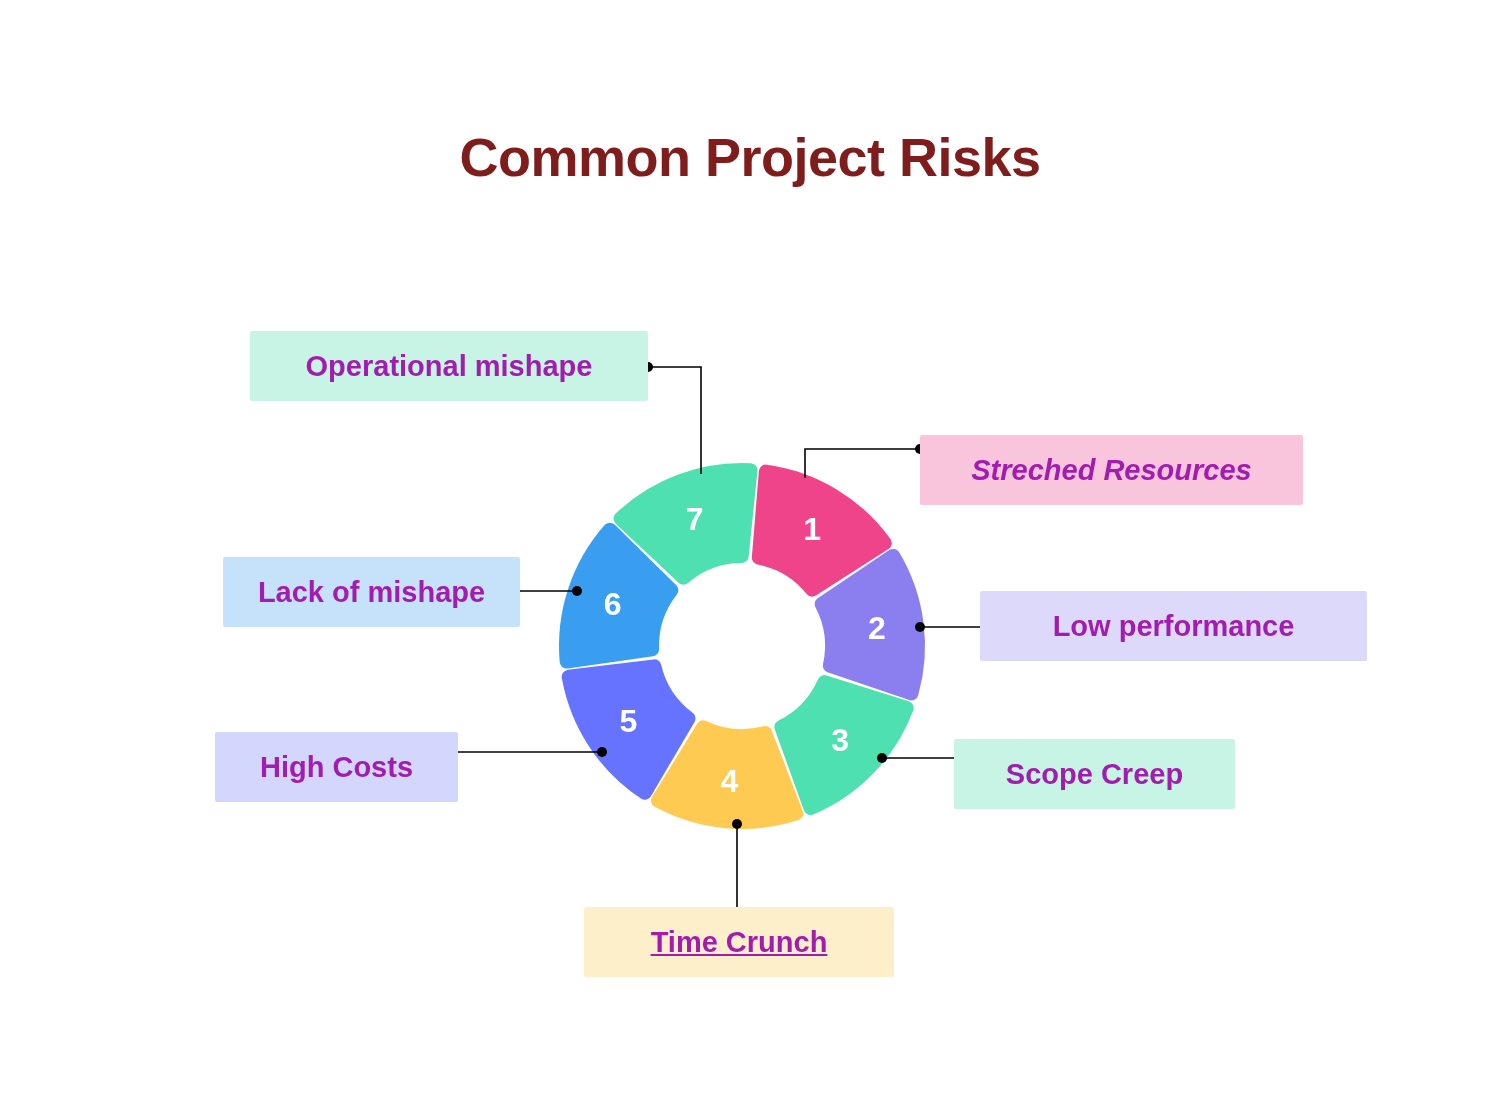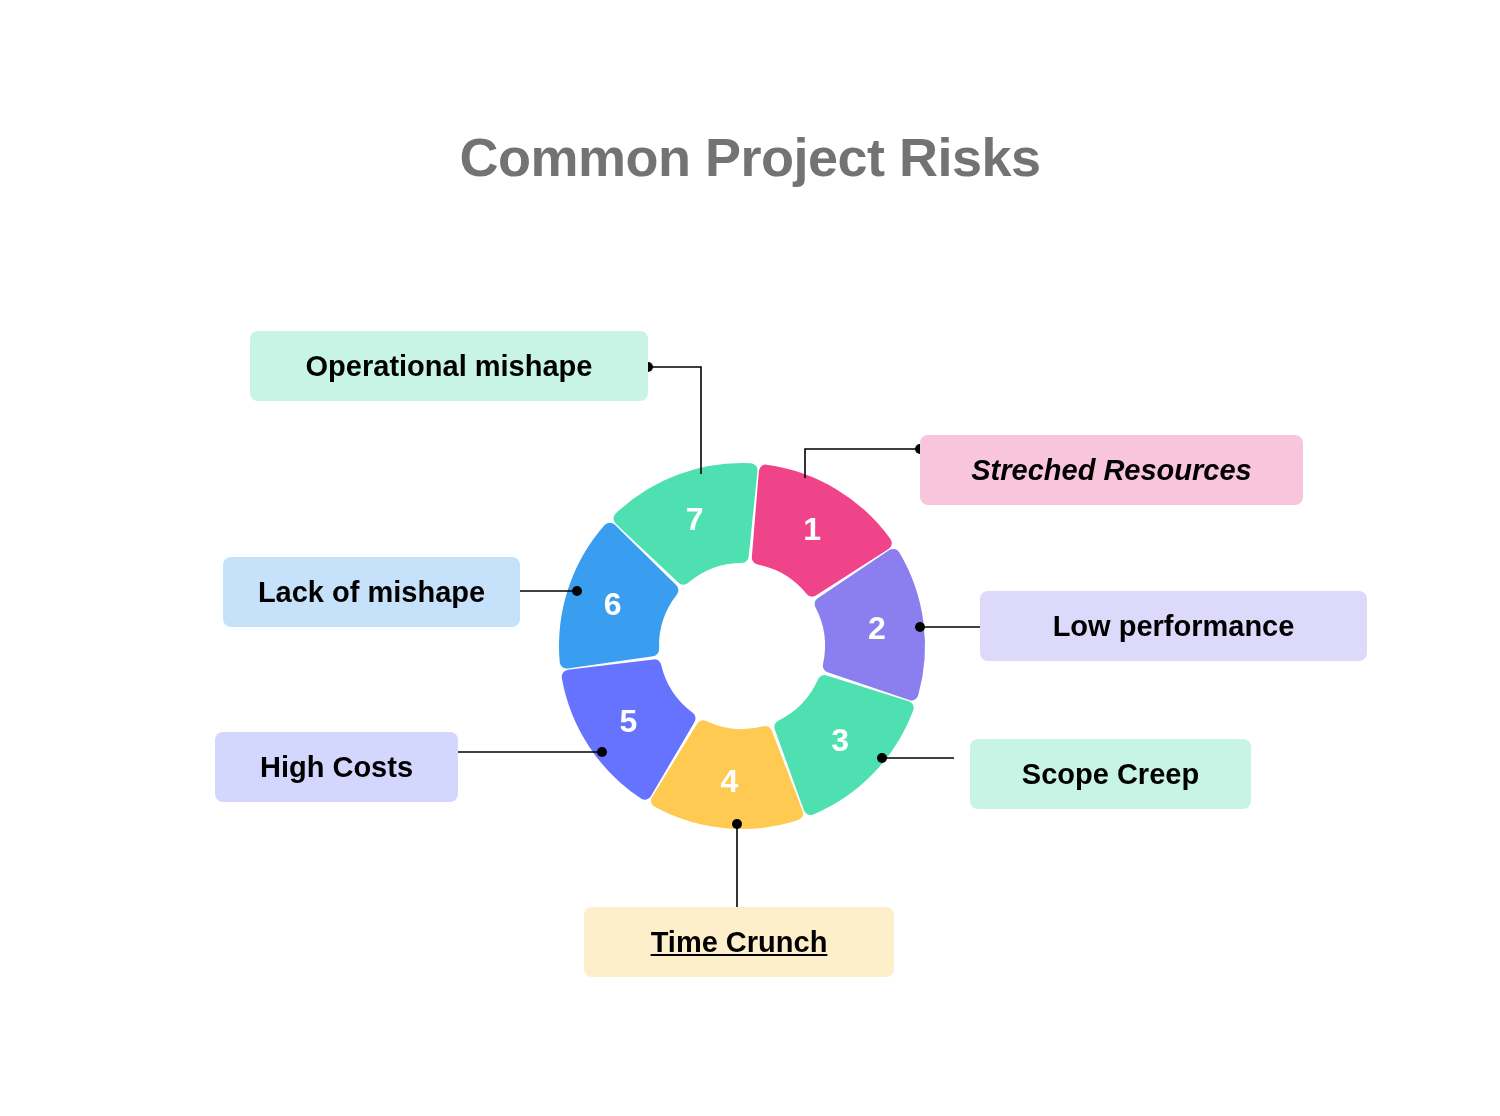--- a/index.html
+++ b/index.html
@@ -1,22 +1,22 @@
 <!DOCTYPE html>
 <html><head>
 <meta charset="utf-8">
 <style>
   html, body { margin: 0; padding: 0; background: #ffffff; }
   body { width: 1500px; height: 1116px; position: relative; overflow: hidden;
          font-family: "Liberation Sans", "DejaVu Sans", sans-serif; }
   .title { position: absolute; left: 0; width: 1500px; top: 126px; text-align: center;
-           font-size: 54px; font-weight: bold; color: #737373; letter-spacing: -0.5px; }
+           font-size: 54px; font-weight: bold; color: #7f1d1d; letter-spacing: -0.5px; }
   svg.diagram { position: absolute; left: 0; top: 0; }
-  .label-box { position: absolute; border-radius: 8px; display: flex; align-items: center;
-               justify-content: center; font-size: 29px; font-weight: bold; color: #000000; }
+  .label-box { position: absolute; border-radius: 2px; display: flex; align-items: center;
+               justify-content: center; font-size: 29px; font-weight: bold; color: #a21caf; }
 </style>
 </head>
 <body>
 
 <div class="title">Common Project Risks</div>
 
 <svg class="diagram" id="diagram" width="1500" height="1116" viewBox="0 0 1500 1116" xmlns="http://www.w3.org/2000/svg">
     <g>
       <path d="M765.8424634508646,471.62242994985223 A176,176 0 0 1 884.772897147424,543.0830439619832 L812.15447562013,589.6231470329836 A90,90 0 0 0 758.8422753143816,557.5899453555503 Z" fill="#F0448A" stroke="#F0448A" stroke-width="14" stroke-linejoin="round"></path>
       <text x="812.0451781877674" y="540.4252471045128" text-anchor="middle" fill="#ffffff" font-size="32" font-weight="bold" font-family="&quot;Liberation Sans&quot;, sans-serif">1</text>
@@ -57,18 +57,18 @@
     <circle cx="882" cy="758" r="5" fill="#000"></circle>
     <circle cx="737" cy="824" r="5" fill="#000"></circle>
     <circle cx="602" cy="752" r="5" fill="#000"></circle>
     <circle cx="577" cy="591" r="5" fill="#000"></circle>
     <circle cx="648" cy="367" r="5" fill="#000"></circle>
   </svg>
 
 <div id="boxes">
     <div class="label-box" style="left: 920px; top: 435px; width: 383px; height: 70px; background: rgb(249, 197, 220); font-style: italic;">Streched Resources</div>
     <div class="label-box" style="left: 980px; top: 591px; width: 387px; height: 70px; background: rgb(221, 217, 250);">Low performance</div>
-    <div class="label-box" style="left: 954px; top: 739px; width: 281px; height: 70px; background: rgb(200, 244, 229); margin-left: 16px;">Scope Creep</div>
+    <div class="label-box" style="left: 954px; top: 739px; width: 281px; height: 70px; background: rgb(200, 244, 229);">Scope Creep</div>
     <div class="label-box" style="left: 584px; top: 907px; width: 310px; height: 70px; background: rgb(254, 239, 203); text-decoration: underline;">Time Crunch</div>
     <div class="label-box" style="left: 215px; top: 732px; width: 243px; height: 70px; background: rgb(211, 214, 253);">High Costs</div>
     <div class="label-box" style="left: 223px; top: 557px; width: 297px; height: 70px; background: rgb(198, 226, 250);">Lack of mishape</div>
     <div class="label-box" style="left: 250px; top: 331px; width: 398px; height: 70px; background: rgb(200, 244, 229);">Operational mishape</div>
   </div>
 
 </body></html>

